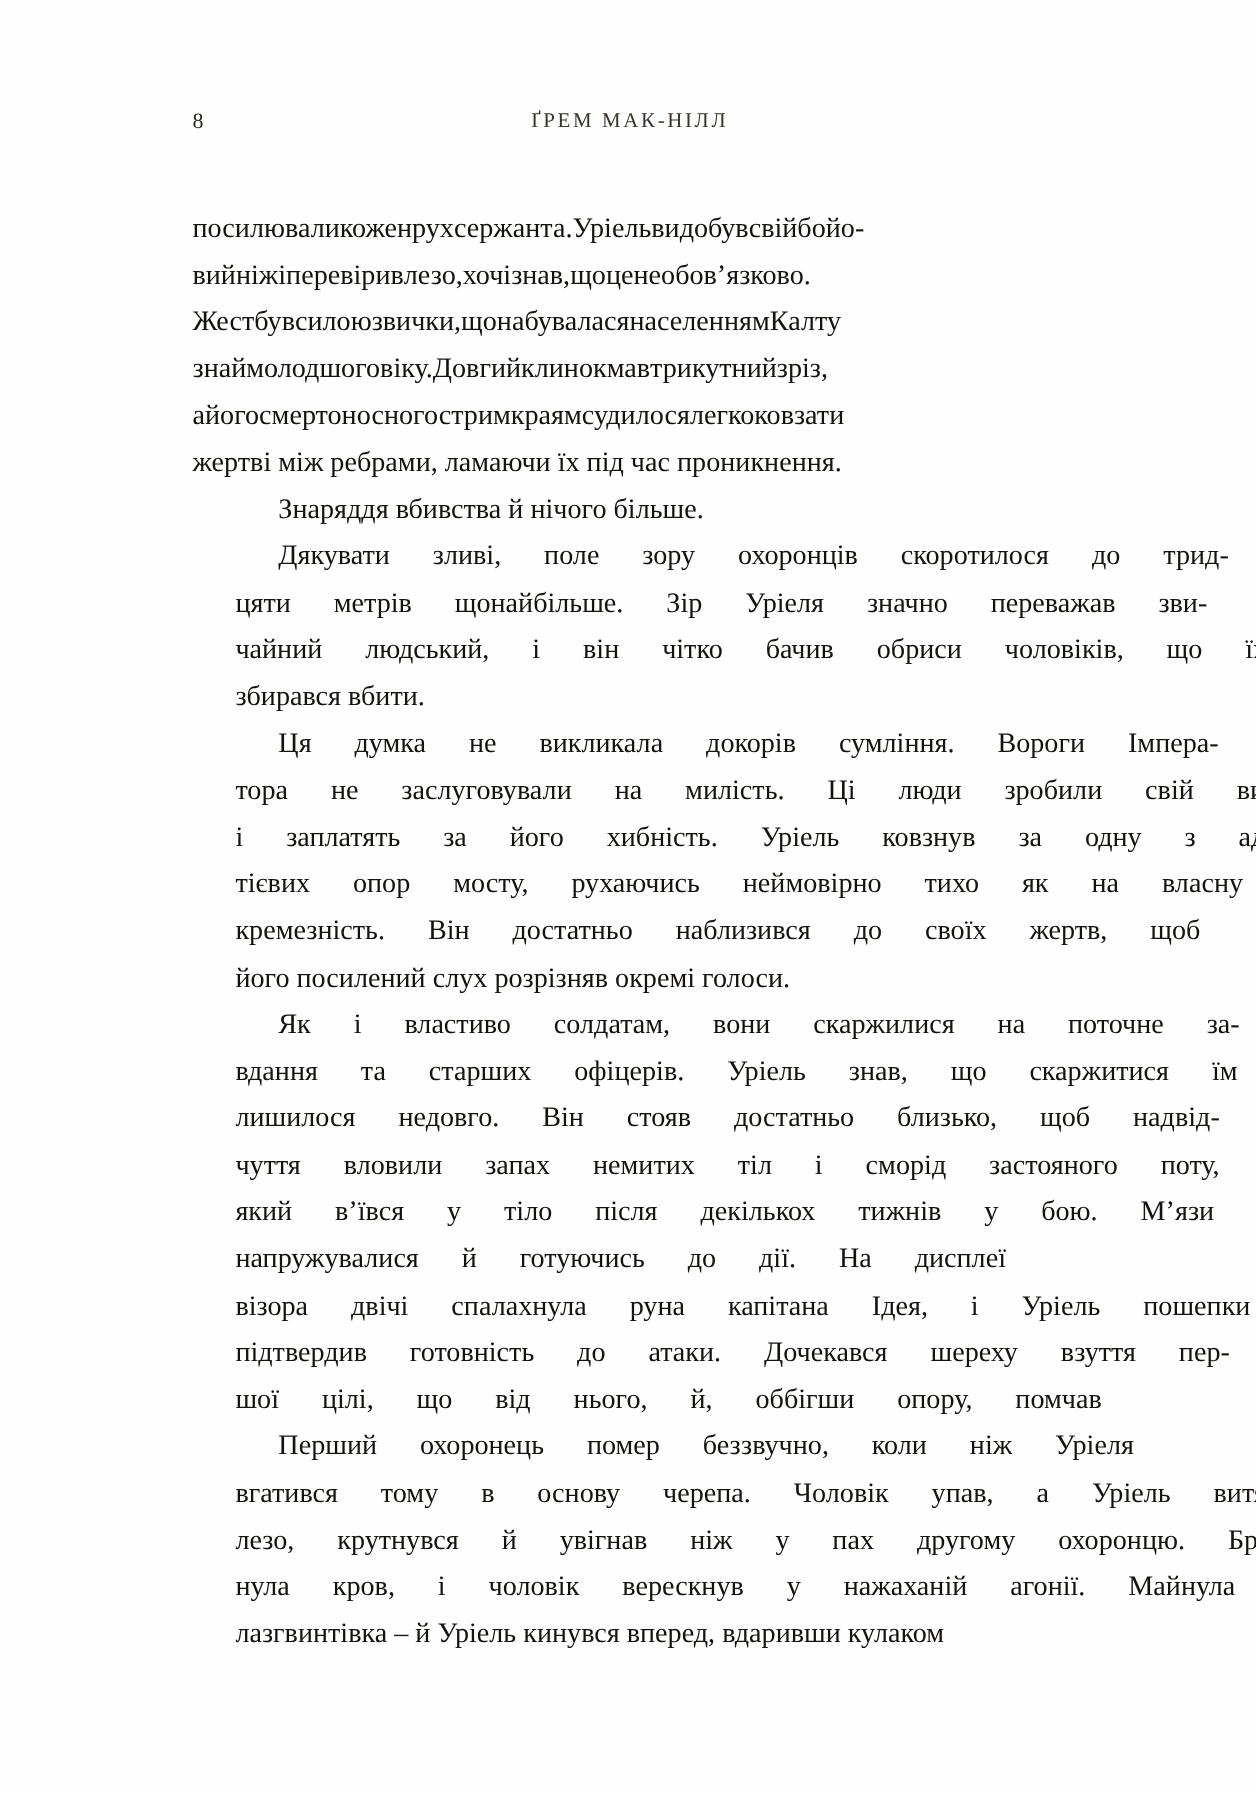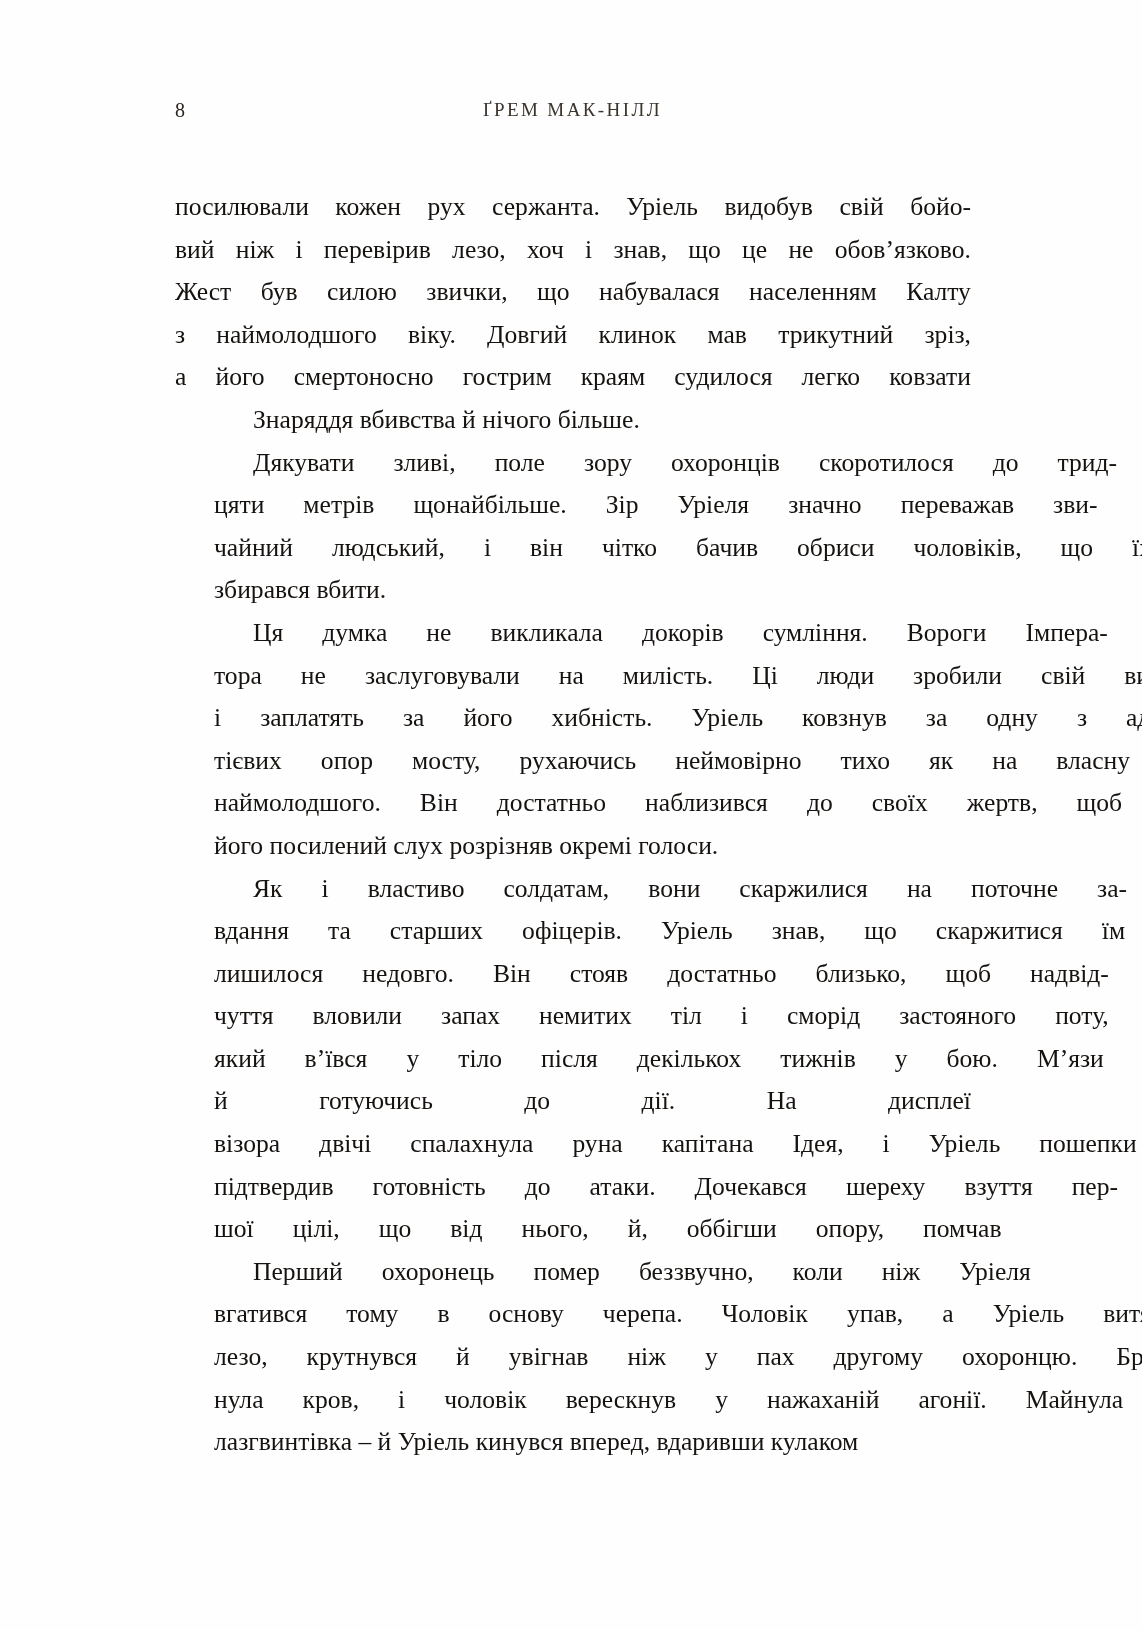--- a/index.html
+++ b/index.html
@@ -71,21 +71,20 @@
     text-indent: 0;
   }
   .line {
     display: block;
     white-space: nowrap;
     font-size: 25.6px;
     line-height: 42.6px;
   }
   .line.justify {
     display: flex;
-    justify-content: space-between;
     white-space: normal;
   }
   .line.justify > span {
     white-space: pre;
   }
   .line.indent {
     padding-left: 39px;
   }
   .line.indent.justify {
     padding-left: 39px;
@@ -150,20 +149,21 @@
         <div class="line justify">
           <span>а</span>
           <span>його</span>
           <span>смертоносно</span>
           <span>гострим</span>
           <span>краям</span>
           <span>судилося</span>
           <span>легко</span>
           <span>ковзати</span>
         </div>
+        <div class="line">жертві між ребрами, ламаючи їх під час проникнення.</div>
       </div>
       <div class="para">
         <div class="line indent">Знаряддя вбивства й нічого більше.</div>
       </div>
       <div class="para">
         <div class="line justify indent">
           <span>Дякувати</span>
           <span>зливі,</span>
           <span>поле</span>
           <span>зору</span>
@@ -237,21 +237,21 @@
           <span>опор</span>
           <span>мосту,</span>
           <span>рухаючись</span>
           <span>неймовірно</span>
           <span>тихо</span>
           <span>як</span>
           <span>на</span>
           <span>власну</span>
         </div>
         <div class="line justify">
-          <span>наймолодшого.</span>
+          <span>кремезність.</span>
           <span>Він</span>
           <span>достатньо</span>
           <span>наблизився</span>
           <span>до</span>
           <span>своїх</span>
           <span>жертв,</span>
           <span>щоб</span>
         </div>
         <div class="line">його посилений слух розрізняв окремі голоси.</div>
       </div>
@@ -306,20 +306,21 @@
           <span>тіло</span>
           <span>після</span>
           <span>декількох</span>
           <span>тижнів</span>
           <span>у</span>
           <span>бою.</span>
           <span>М’язи</span>
           <span>Уріеля</span>
         </div>
         <div class="line justify">
+          <span>напружувалися</span>
           <span>й</span>
           <span>готуючись</span>
           <span>до</span>
           <span>дії.</span>
           <span>На</span>
           <span>дисплеї</span>
         </div>
         <div class="line justify">
           <span>візора</span>
           <span>двічі</span>

